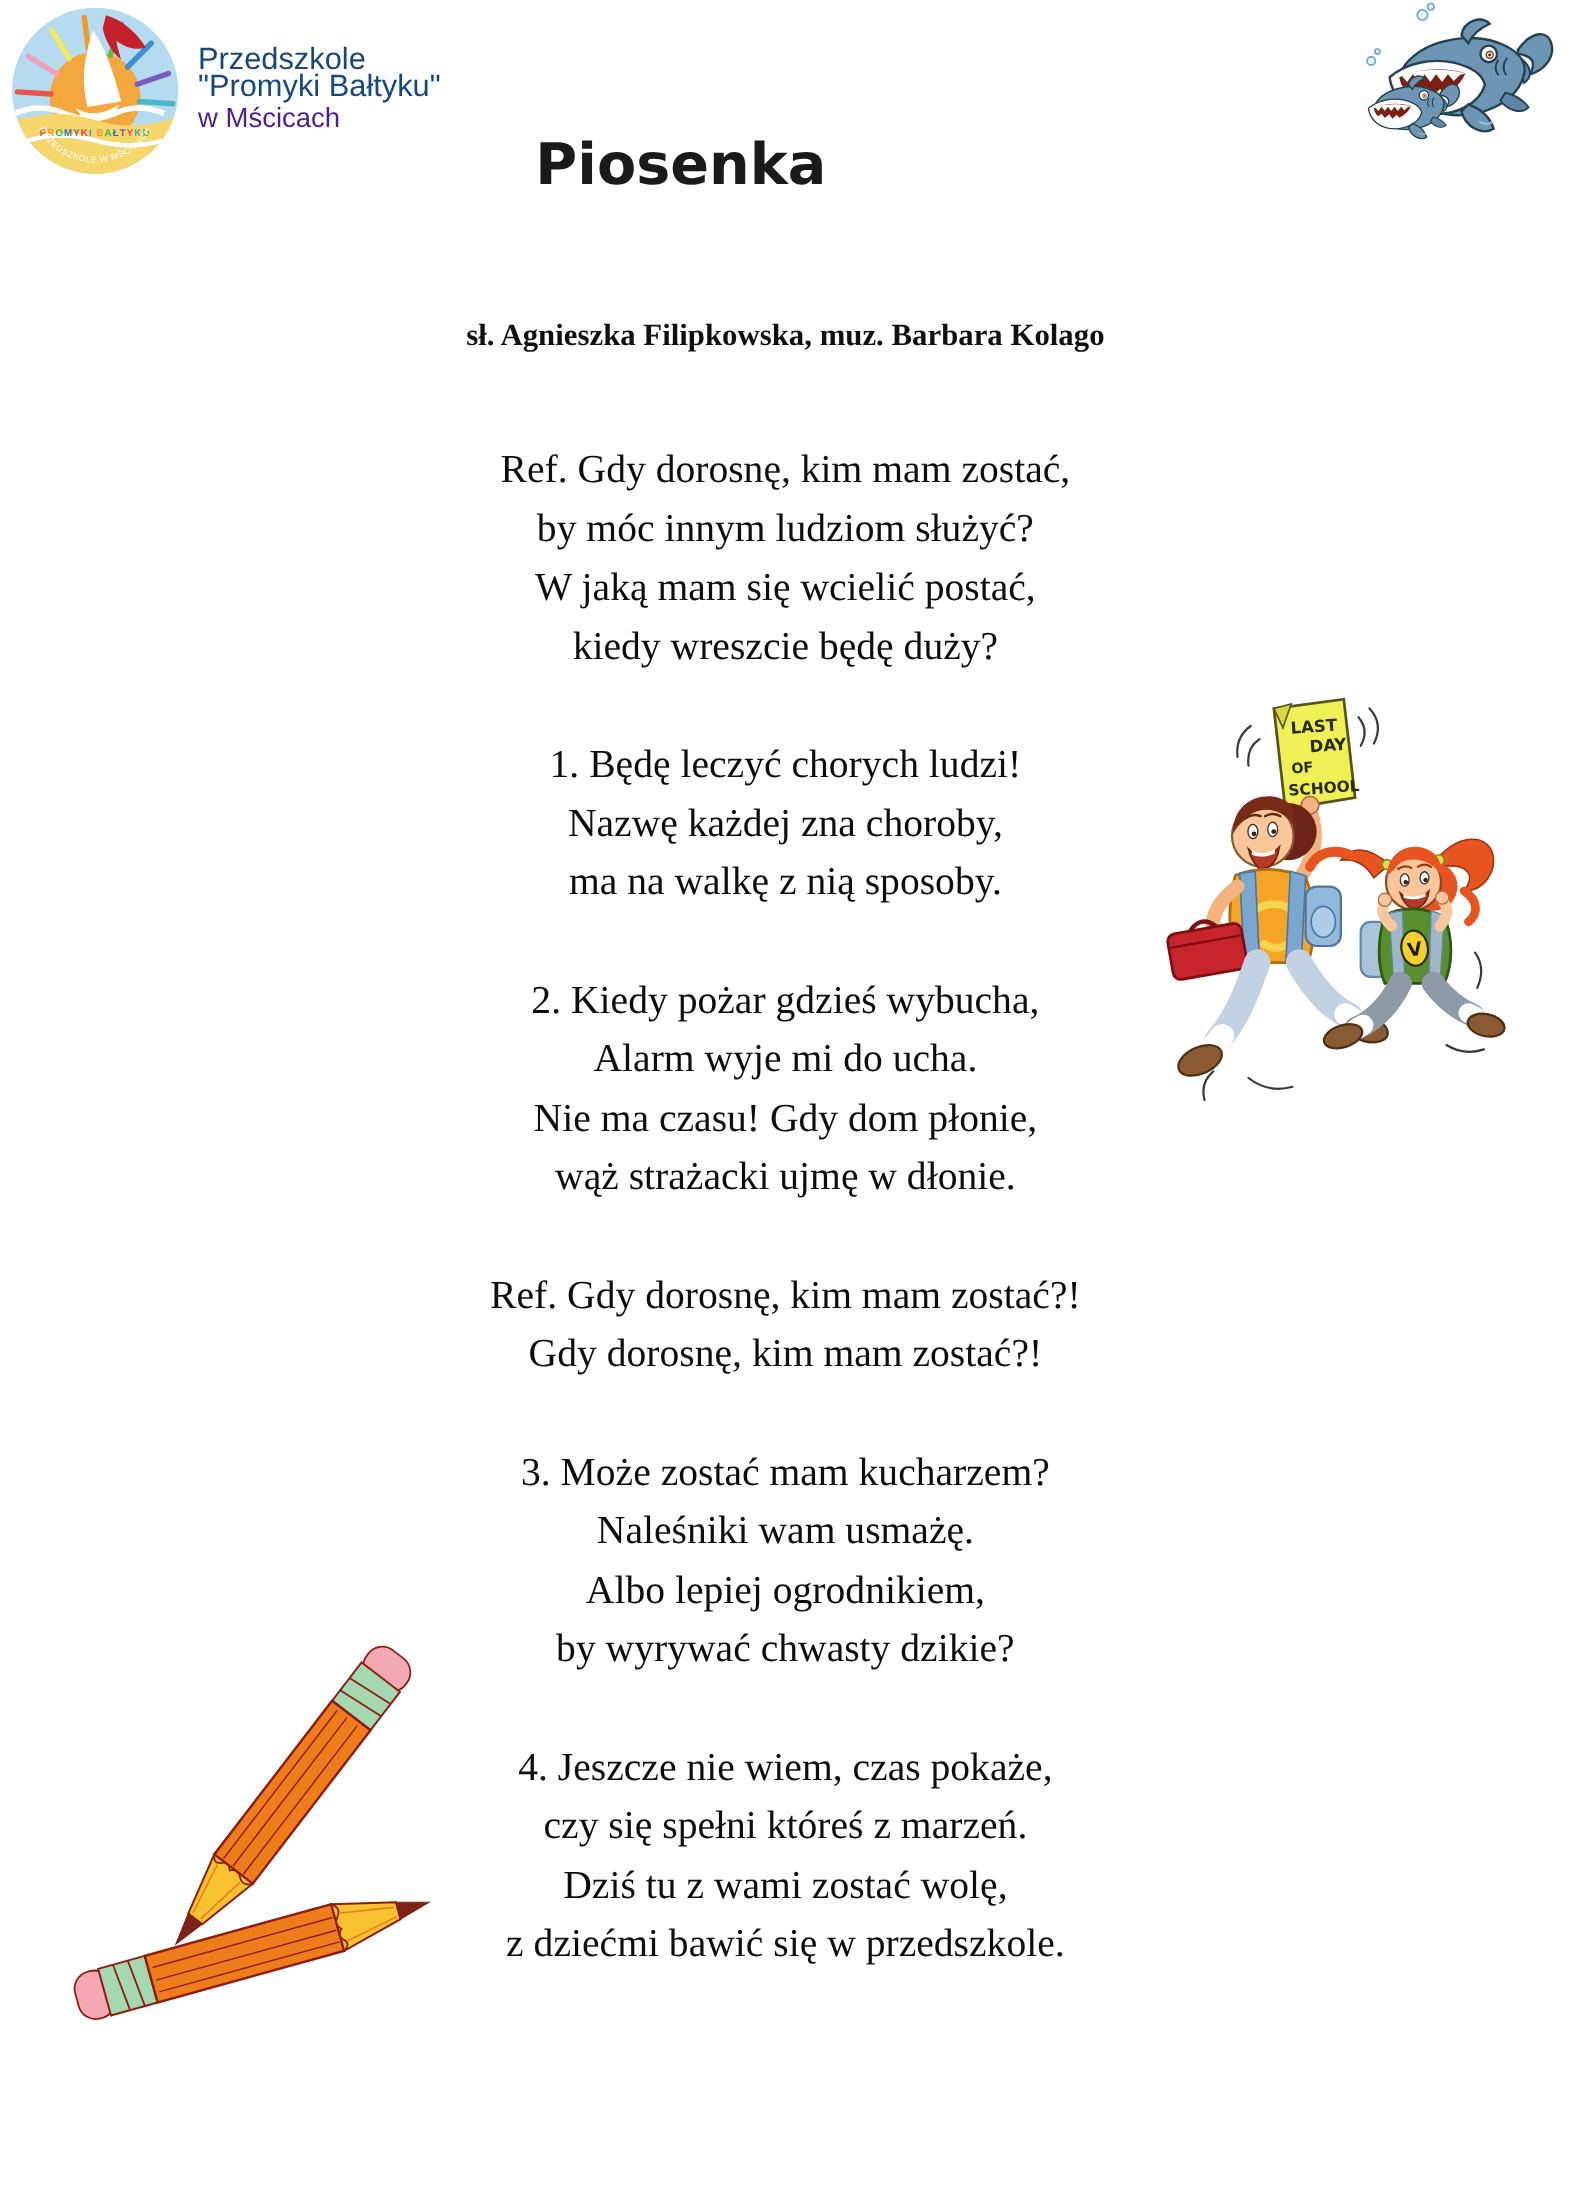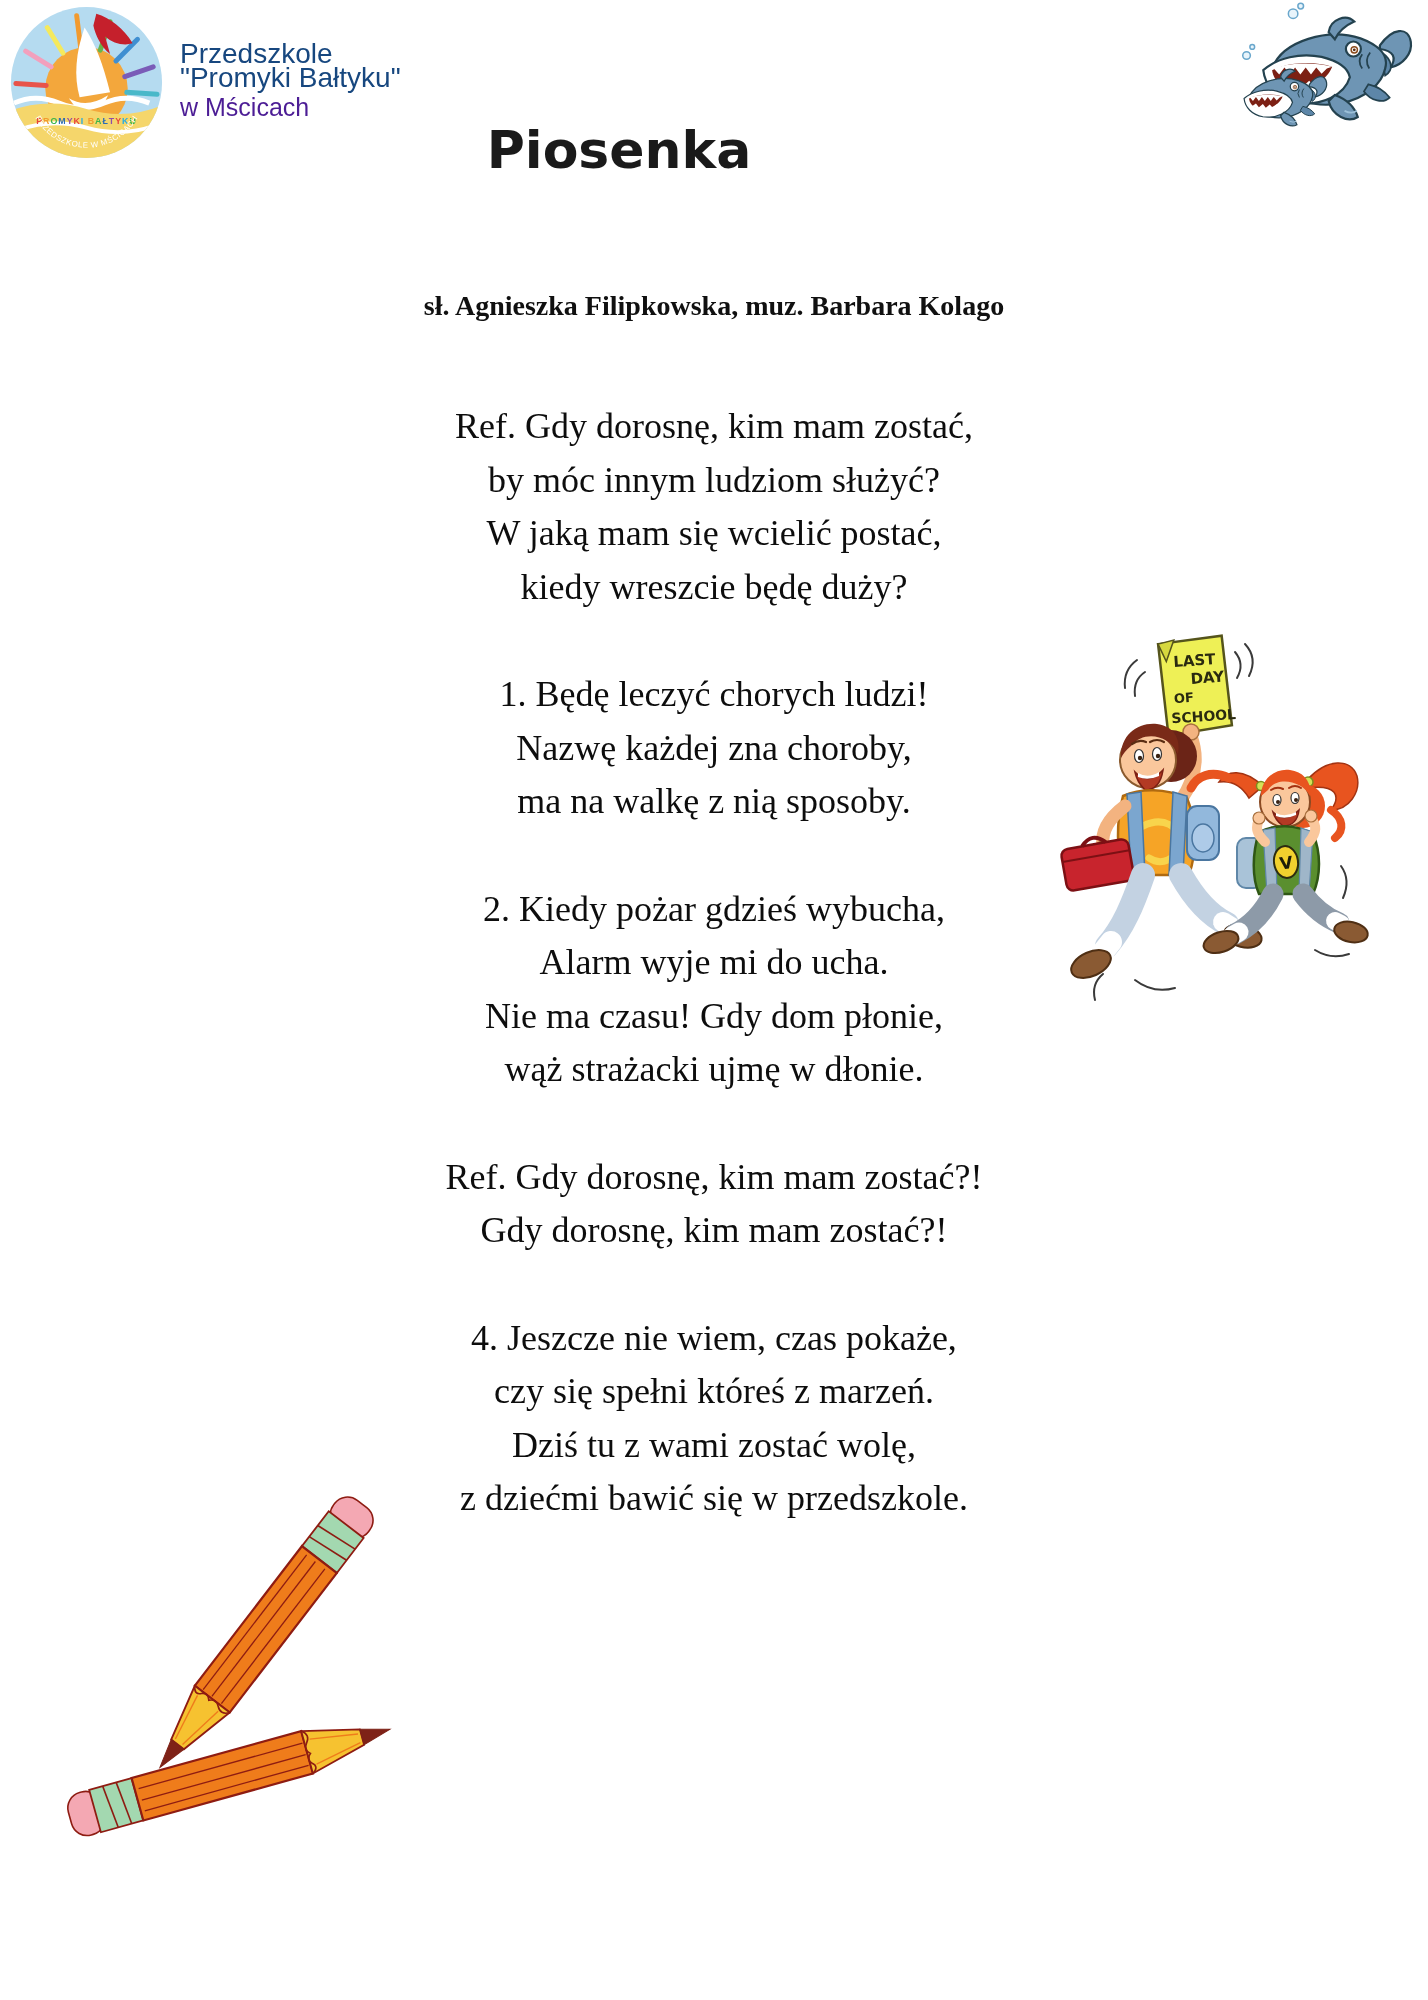--- a/index.html
+++ b/index.html
@@ -132,20 +132,26 @@
       <div>2. Kiedy pożar gdzieś wybucha,</div>
       <div>Alarm wyje mi do ucha.</div>
       <div>Nie ma czasu! Gdy dom płonie,</div>
       <div>wąż strażacki ujmę w dłonie.</div>
     </div>
     <div class="stanza">
       <div>Ref. Gdy dorosnę, kim mam zostać?!</div>
       <div>Gdy dorosnę, kim mam zostać?!</div>
     </div>
     <div class="stanza">
+      <div>3. Może zostać mam kucharzem?</div>
+      <div>Naleśniki wam usmażę.</div>
+      <div>Albo lepiej ogrodnikiem,</div>
+      <div>by wyrywać chwasty dzikie?</div>
+    </div>
+    <div class="stanza">
       <div>4. Jeszcze nie wiem, czas pokaże,</div>
       <div>czy się spełni któreś z marzeń.</div>
       <div>Dziś tu z wami zostać wolę,</div>
       <div>z dziećmi bawić się w przedszkole.</div>
     </div>
   </div>
 
   <svg class="abs" style="left:985px;top:630px" width="390" height="400" viewBox="0 0 390 400">
 
     <g stroke="#3a3a3a" stroke-width="2" fill="none" stroke-linecap="round">

